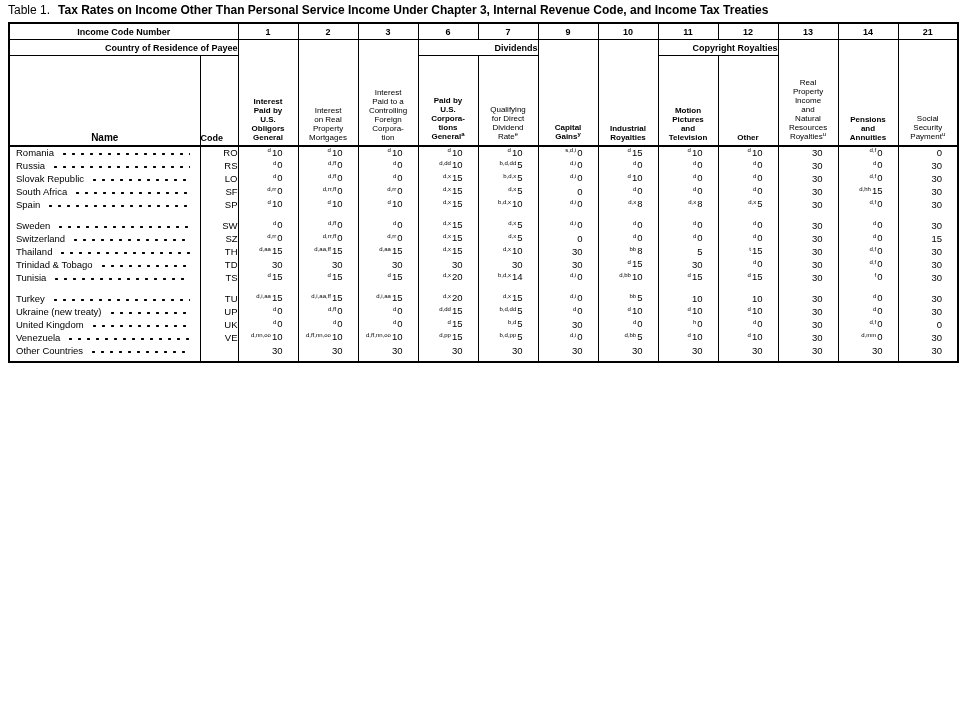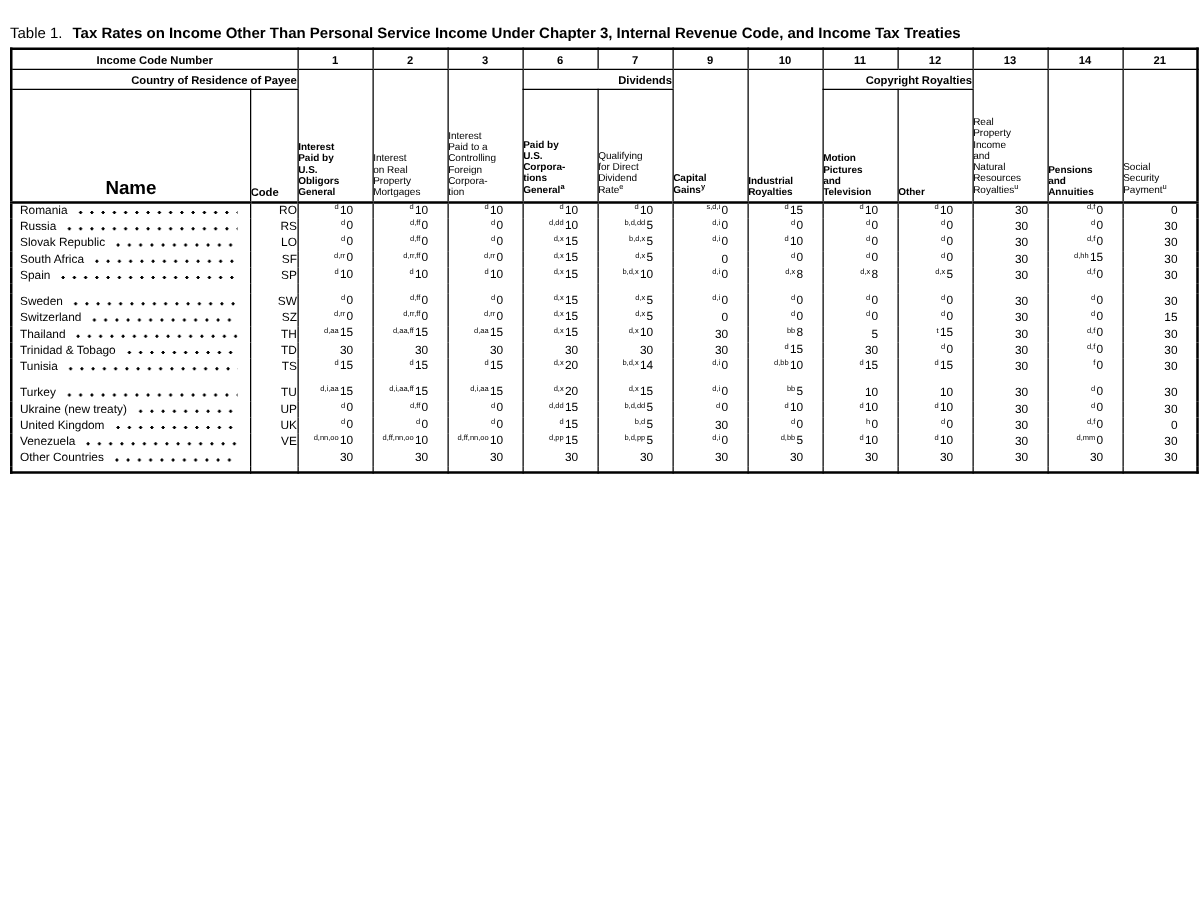--- a/index.html
+++ b/index.html
@@ -1,29 +1,29 @@
 <!DOCTYPE html>
 <html><head>
 <meta charset="utf-8">
 <style>
   html,body{margin:0;padding:0;background:#fff;}
   body{width:963px;height:721px;overflow:hidden;font-family:"Liberation Sans","DejaVu Sans",sans-serif;color:#000;}
-  .page{padding:18px 0 0 8px;}
+  .page{padding:2px 0 0 8px;}
   .title{font-size:12px;margin:1px 0 5px 0;white-space:nowrap;}
   .title .t-prefix{font-weight:normal;margin-right:8px;}
   .title .t-main{font-weight:bold;}
   table{border-collapse:collapse;table-layout:fixed;width:844px;border:2px solid #000;}
   td,th{border-left:1px solid #000;padding:0;vertical-align:middle;overflow:hidden;}
   td:first-child,th:first-child{border-left:none;}
   tr.r1 th{height:15px;font-size:9px;font-weight:bold;text-align:center;border-bottom:1px solid #000;}
   tr.r2 th.corner,tr.r2 th.gh{height:15px;font-size:9px;font-weight:bold;text-align:right;border-bottom:1px solid #000;}
-  th.desc{vertical-align:bottom;text-align:left;font-size:8px;font-weight:normal;line-height:9px;padding-bottom:3px;border-bottom:2px solid #000;}
+  th.desc{vertical-align:bottom;text-align:center;font-size:8px;font-weight:normal;line-height:9px;padding-bottom:3px;border-bottom:2px solid #000;}
   th.desc.b{font-weight:bold;}
   tr.r3 th{height:86px;border-bottom:2px solid #000;}
-  th.name-h{vertical-align:bottom;text-align:center;font-size:15px;font-weight:bold;padding-bottom:2px;}
+  th.name-h{vertical-align:bottom;text-align:center;font-size:10px;font-weight:bold;padding-bottom:2px;}
   th.code-h{vertical-align:bottom;text-align:left;font-size:9px;font-weight:bold;padding-bottom:2px;}
   .hsup,.sup{font-size:6px;position:relative;top:-3.5px;letter-spacing:0;}
   .sup{margin-right:1px;}
   tr.data{height:13px;}
   tr.data td{font-size:9.5px;line-height:10px;}
   td.name-cell{padding-left:6px;}
   td.name-cell .row-flex{display:flex;align-items:center;width:100%;}
   .nm{white-space:nowrap;}
   .leader{flex:1 1 auto;height:4px;margin:2px 10px 0 6px;background-image:radial-gradient(circle,#000 1.1px,rgba(0,0,0,0) 1.3px);background-size:9px 4px;background-repeat:repeat-x;background-position:0 50%;}
   td.code-cell{text-align:right;}

